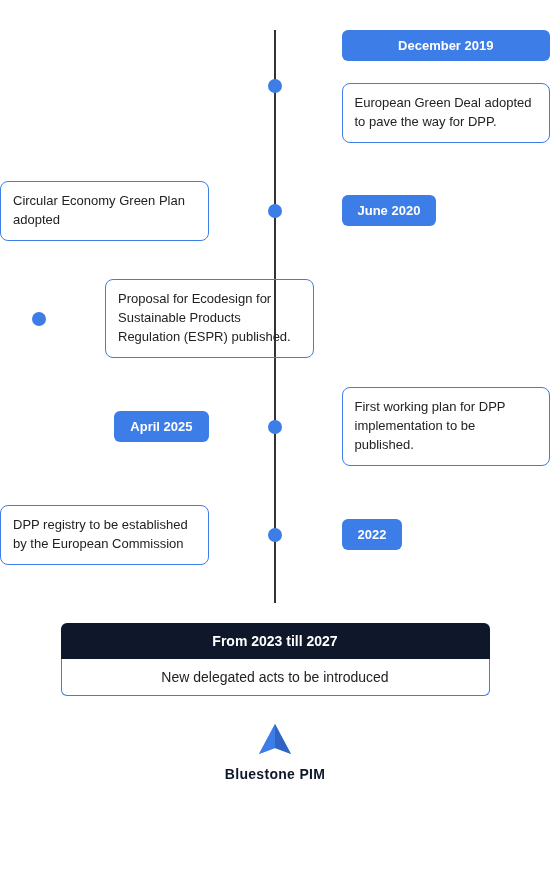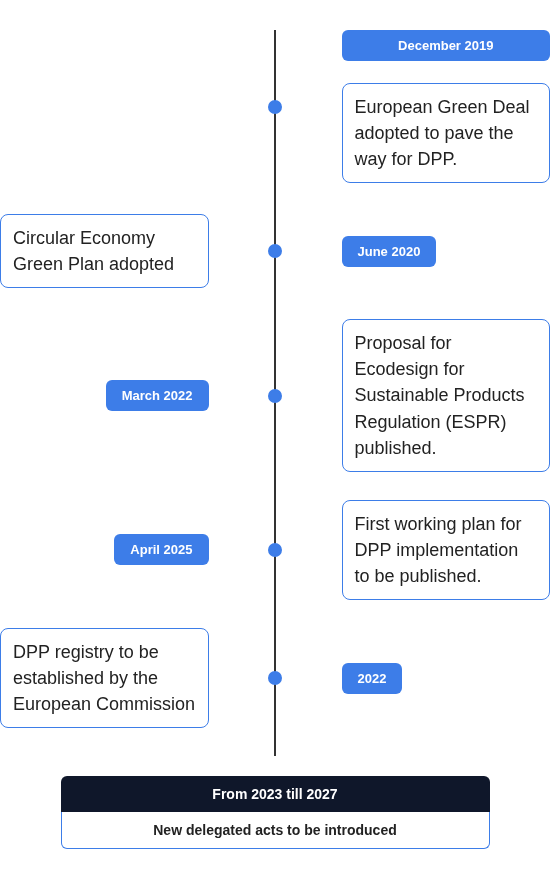--- a/index.html
+++ b/index.html
@@ -90,21 +90,21 @@
       border-radius: 6px;
       white-space: nowrap;
       text-align: center;
     }
 
     
     .text-box {
       border: 1.5px solid #3d7de8;
       border-radius: 8px;
       padding: 10px 12px;
-      font-size: 18px;
+      font-size: 13px;
       color: #222;
       line-height: 1.45;
       max-width: 210px;
     }
 
     .text-box strong {
       font-weight: bold;
     }
 
     
@@ -123,21 +123,21 @@
       border-radius: 6px 6px 0 0;
     }
 
     .banner-subtitle {
       border: 1.5px solid #3d7de8;
       border-top: none;
       border-radius: 0 0 6px 6px;
       padding: 10px 20px;
       font-size: 14px;
       color: #222;
-      font-weight: 700;
+      font-weight: 400;
       background: #fff;
     }
 
     
     .logo-area {
       margin-top: 24px;
       display: flex;
       flex-direction: column;
       align-items: center;
       gap: 6px;
@@ -178,23 +178,20 @@
     </div>
     <div class="timeline-center">
       <div class="timeline-dot"></div>
     </div>
     <div class="timeline-right">
       <div class="date-badge">June 2020</div>
     </div>
   </div>
 
   <div class="timeline-row">
-    <div class="timeline-left">
-      <div class="date-badge">March 2022</div>
-    </div>
     <div class="timeline-center">
       <div class="timeline-dot"></div>
     </div>
     <div class="timeline-right">
       <div class="text-box">Proposal for Ecodesign for Sustainable Products Regulation (ESPR) published.</div>
     </div>
   </div>
 
 
   <div class="timeline-row">

